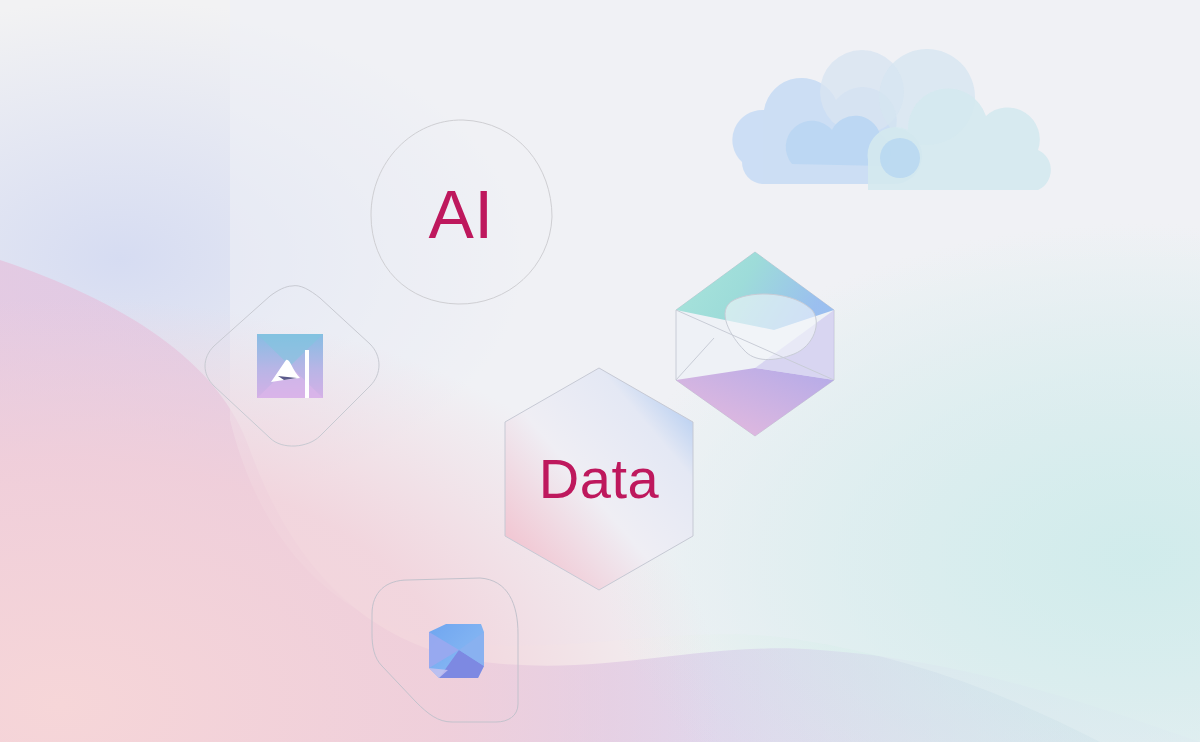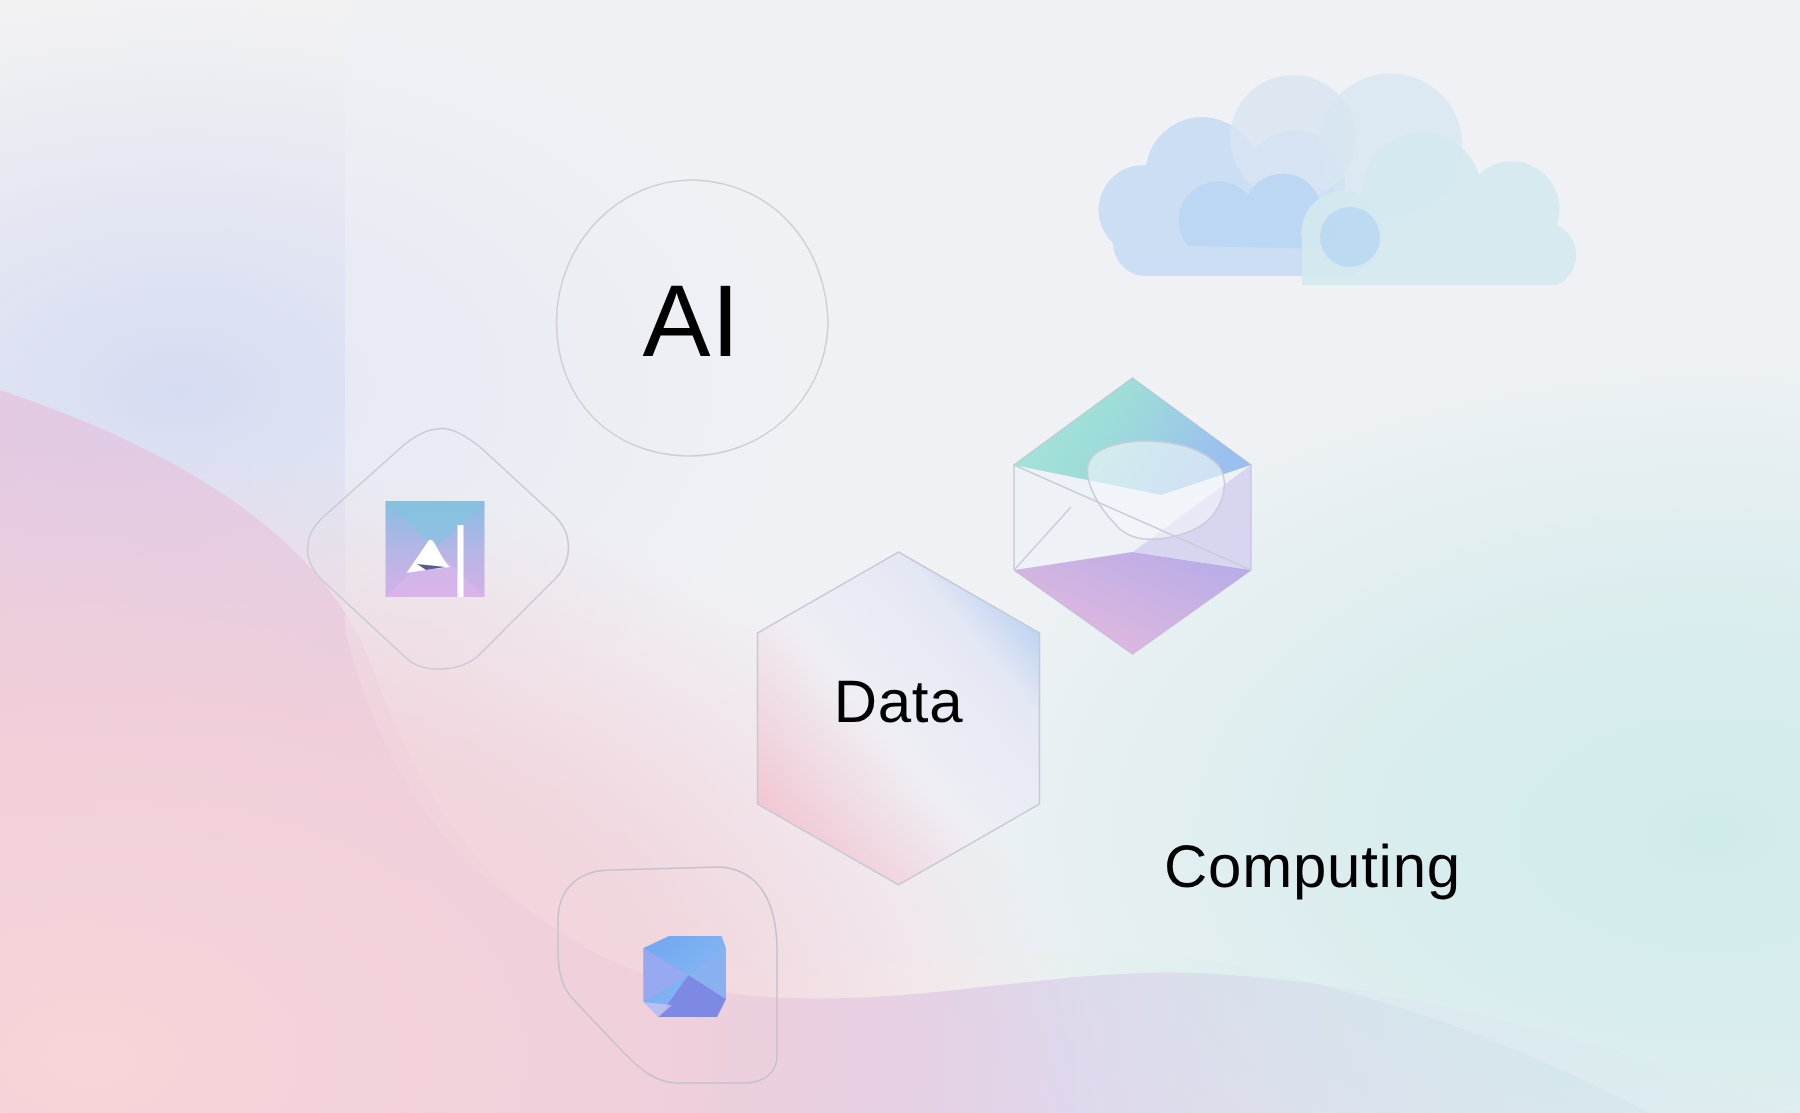--- a/index.html
+++ b/index.html
@@ -1,22 +1,22 @@
 <!DOCTYPE html>
 <html><head>
 <meta charset="utf-8">
 <style>
   html, body { margin: 0; padding: 0; }
   body { width: 1200px; height: 742px; overflow: hidden; position: relative;
     font-family: "Liberation Sans", sans-serif; background: #f1f2f4; }
   .bg { position: absolute; inset: 0; }
   .abs { position: absolute; }
-  .label { color: #000000; font-family: "Liberation Sans", sans-serif; font-weight: 400; letter-spacing: 0.5px; }
+  .label { color: #be185d; font-family: "Liberation Sans", sans-serif; font-weight: 400; letter-spacing: 0.5px; }
   .ai-text { font-size: 68px; }
-  .data-text { font-size: 40px; }
+  .data-text { font-size: 56px; }
   .sl-text { font-size: 40px; line-height: 52px; }
 </style>
 </head>
 <body>
 
 <svg class="bg" width="1200" height="742" viewBox="0 0 1200 742">
   <defs>
     <radialGradient id="gPink" cx="0.05" cy="0.95" r="0.55">
       <stop offset="0" stop-color="#f6d6d8"></stop>
       <stop offset="0.6" stop-color="#f2cfd8" stop-opacity="0.8"></stop>
@@ -116,21 +116,20 @@
         <stop offset="0.75" stop-color="#e4e8f4"></stop>
         <stop offset="1" stop-color="#9cc0f0"></stop>
       </linearGradient>
     </defs>
     <polygon points="96,2 190,56 190,170 96,224 2,170 2,56" fill="url(#dataG)" stroke="#c6c9d4" stroke-width="1"></polygon>
   </svg>
   <div class="label data-text" style="position:absolute;left:0;right:0;top:80px;text-align:center;">Data</div>
 </div>
 
 <div class="abs label sl-text" style="left:776px;top:552px;">
-  <div>Computing</div>
 </div>
 
 <svg class="abs" style="left:368px;top:574px" width="156" height="150" viewBox="0 0 156 150">
   <defs>
     <linearGradient id="sqTop" x1="0" y1="0" x2="1" y2="1">
       <stop offset="0" stop-color="#6fa6f0"></stop>
       <stop offset="1" stop-color="#8fbdf4"></stop>
     </linearGradient>
   </defs>
   <path d="M40 6 L112 4 C140 6 150 30 150 60 L150 130 C150 142 140 148 128 148 L84 148 C70 148 60 140 48 128 L14 92 C6 84 4 72 4 60 L4 40 C4 18 18 6 40 6 Z" fill="none" stroke="#c3c2cc" stroke-width="1"></path>

